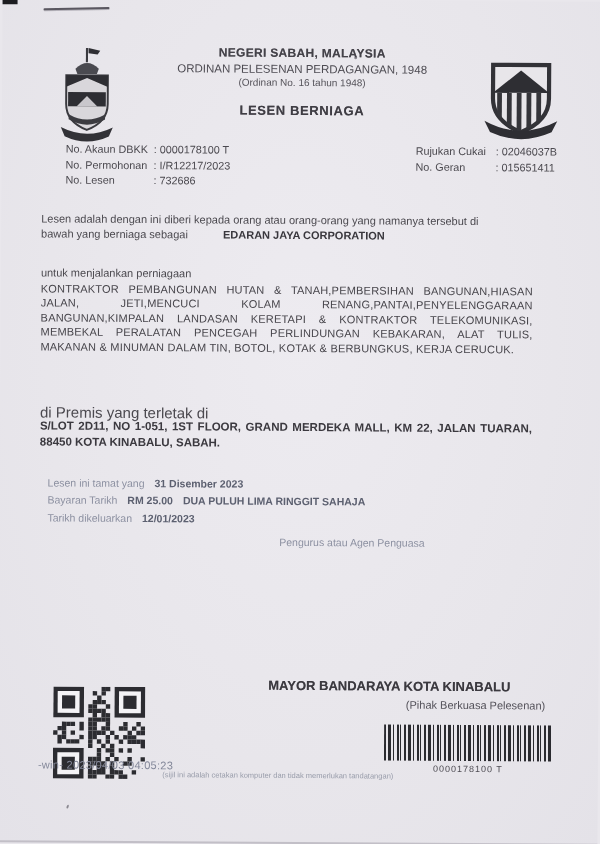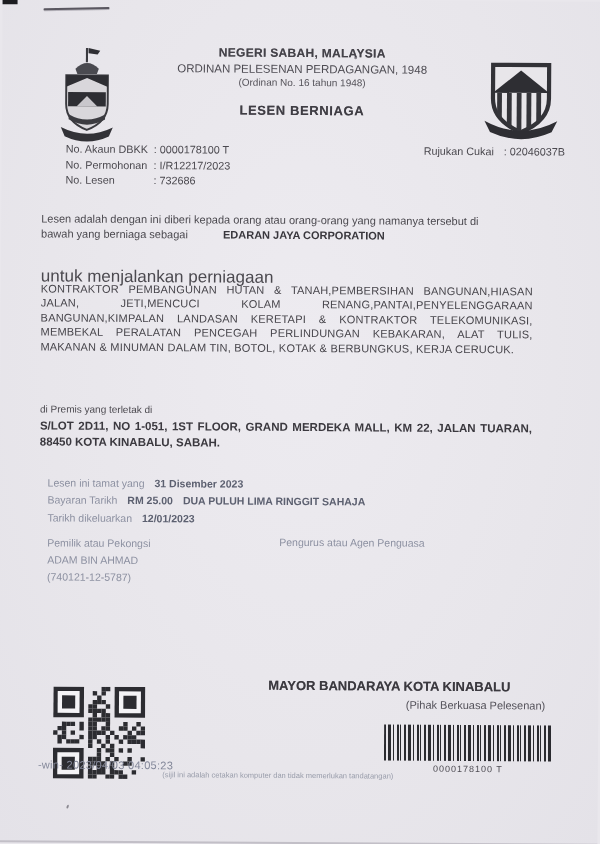--- a/index.html
+++ b/index.html
@@ -29,30 +29,30 @@
   .header{position:absolute;top:46px;left:130px;width:340px;text-align:center;}
   .h-line1{font-size:12px;font-weight:bold;letter-spacing:.3px;color:#444249;text-shadow:0 0 .5px rgba(68,66,73,.6);}
   .h-line2{font-size:11.5px;margin-top:3px;color:#4e4c53;}
   .h-line3{font-size:10px;margin-top:2px;color:#55535a;}
   .h-title{font-size:13px;font-weight:bold;letter-spacing:.6px;margin-top:15px;color:#3f3d44;text-shadow:0 0 .5px rgba(63,61,68,.6);}
 
   
   .refs{position:absolute;top:143px;left:40px;right:30px;font-size:10.8px;}
   .ref-row{display:flex;line-height:15.5px;}
   .ref-label{width:88px;padding-left:24px;}
-  .ref-label.r{width:80px;margin-left:8px;}
+  .ref-label.r{width:80px;}
   .colon::before{content:": ";}
   .refs-right{position:absolute;left:350px;top:0;}
 
   
   .grant{position:absolute;top:213px;left:40px;width:472px;font-size:11px;line-height:15px;}
   .biz-name{font-weight:bold;color:#39373d;padding-left:32px;}
-  .act-intro{position:absolute;top:268px;left:40px;font-size:17px;}
+  .act-intro{position:absolute;top:268px;left:40px;font-size:11px;}
   .activities{position:absolute;top:283px;left:40px;width:492px;font-size:11px;line-height:14.4px;text-align:justify;color:#46444a;letter-spacing:.2px;}
-  .prem-intro{position:absolute;top:405px;left:40px;font-size:10px;}
+  .prem-intro{position:absolute;top:405px;left:40px;font-size:15px;}
   .address{position:absolute;top:420px;left:40px;width:492px;font-size:11.5px;font-weight:bold;line-height:15.5px;text-align:justify;color:#3b393f;}
 
   
   .faint{color:#8c90a1;}
   .faint-strong{color:#5c6070;font-weight:bold;}
   .validity{position:absolute;top:476px;left:48px;font-size:10.5px;}
   .v-row{display:flex;line-height:17.3px;}
   .v-gap{width:10px;}
   .parties{position:absolute;top:536px;left:48px;font-size:10.5px;line-height:17px;}
   .manager{position:absolute;top:536px;left:280px;font-size:10.5px;}
@@ -144,20 +144,24 @@
       <div class="ref-row">
         <span class="ref-label">No. Lesen</span>
         <span class="colon">732686</span>
       </div>
     </div>
     <div class="refs-right">
       <div class="ref-row">
         <span class="ref-label r">Rujukan Cukai</span>
         <span class="colon">02046037B</span>
       </div>
+      <div class="ref-row">
+        <span class="ref-label r">No. Geran</span>
+        <span class="colon">015651411</span>
+      </div>
     </div>
   </div>
 
   <div class="grant">
     <span>Lesen adalah dengan ini diberi kepada orang atau orang-orang yang namanya tersebut di bawah yang berniaga sebagai</span>
     <span class="biz-name">EDARAN JAYA CORPORATION</span>
   </div>
 
   <div class="act-intro">untuk menjalankan perniagaan</div>
   <div class="activities">KONTRAKTOR PEMBANGUNAN HUTAN &amp; TANAH,PEMBERSIHAN BANGUNAN,HIASAN JALAN, JETI,MENCUCI KOLAM RENANG,PANTAI,PENYELENGGARAAN BANGUNAN,KIMPALAN LANDASAN KERETAPI &amp; KONTRAKTOR TELEKOMUNIKASI, MEMBEKAL PERALATAN PENCEGAH PERLINDUNGAN KEBAKARAN, ALAT TULIS, MAKANAN &amp; MINUMAN DALAM TIN, BOTOL, KOTAK &amp; BERBUNGKUS, KERJA CERUCUK.</div>
@@ -178,25 +182,20 @@
       <span class="v-gap"></span>
       <span class="faint-strong">DUA PULUH LIMA RINGGIT SAHAJA</span>
     </div>
     <div class="v-row">
       <span class="faint">Tarikh dikeluarkan</span>
       <span class="v-gap"></span>
       <span class="faint-strong">12/01/2023</span>
     </div>
   </div>
 
-  <div class="parties">
-    <div class="faint">Pemilik atau Pekongsi</div>
-    <div class="faint">ADAM BIN AHMAD</div>
-    <div class="faint">(740121-12-5787)</div>
-  </div>
   <div class="manager faint">Pengurus atau Agen Penguasa</div>
 
   <div class="authority">
     <div class="auth-name">MAYOR BANDARAYA KOTA KINABALU</div>
     <div class="auth-sub">(Pihak Berkuasa Pelesenan)</div>
   </div>
 
   <div class="barcode"></div>
   <div class="barcode-num">0000178100 T</div>
 

